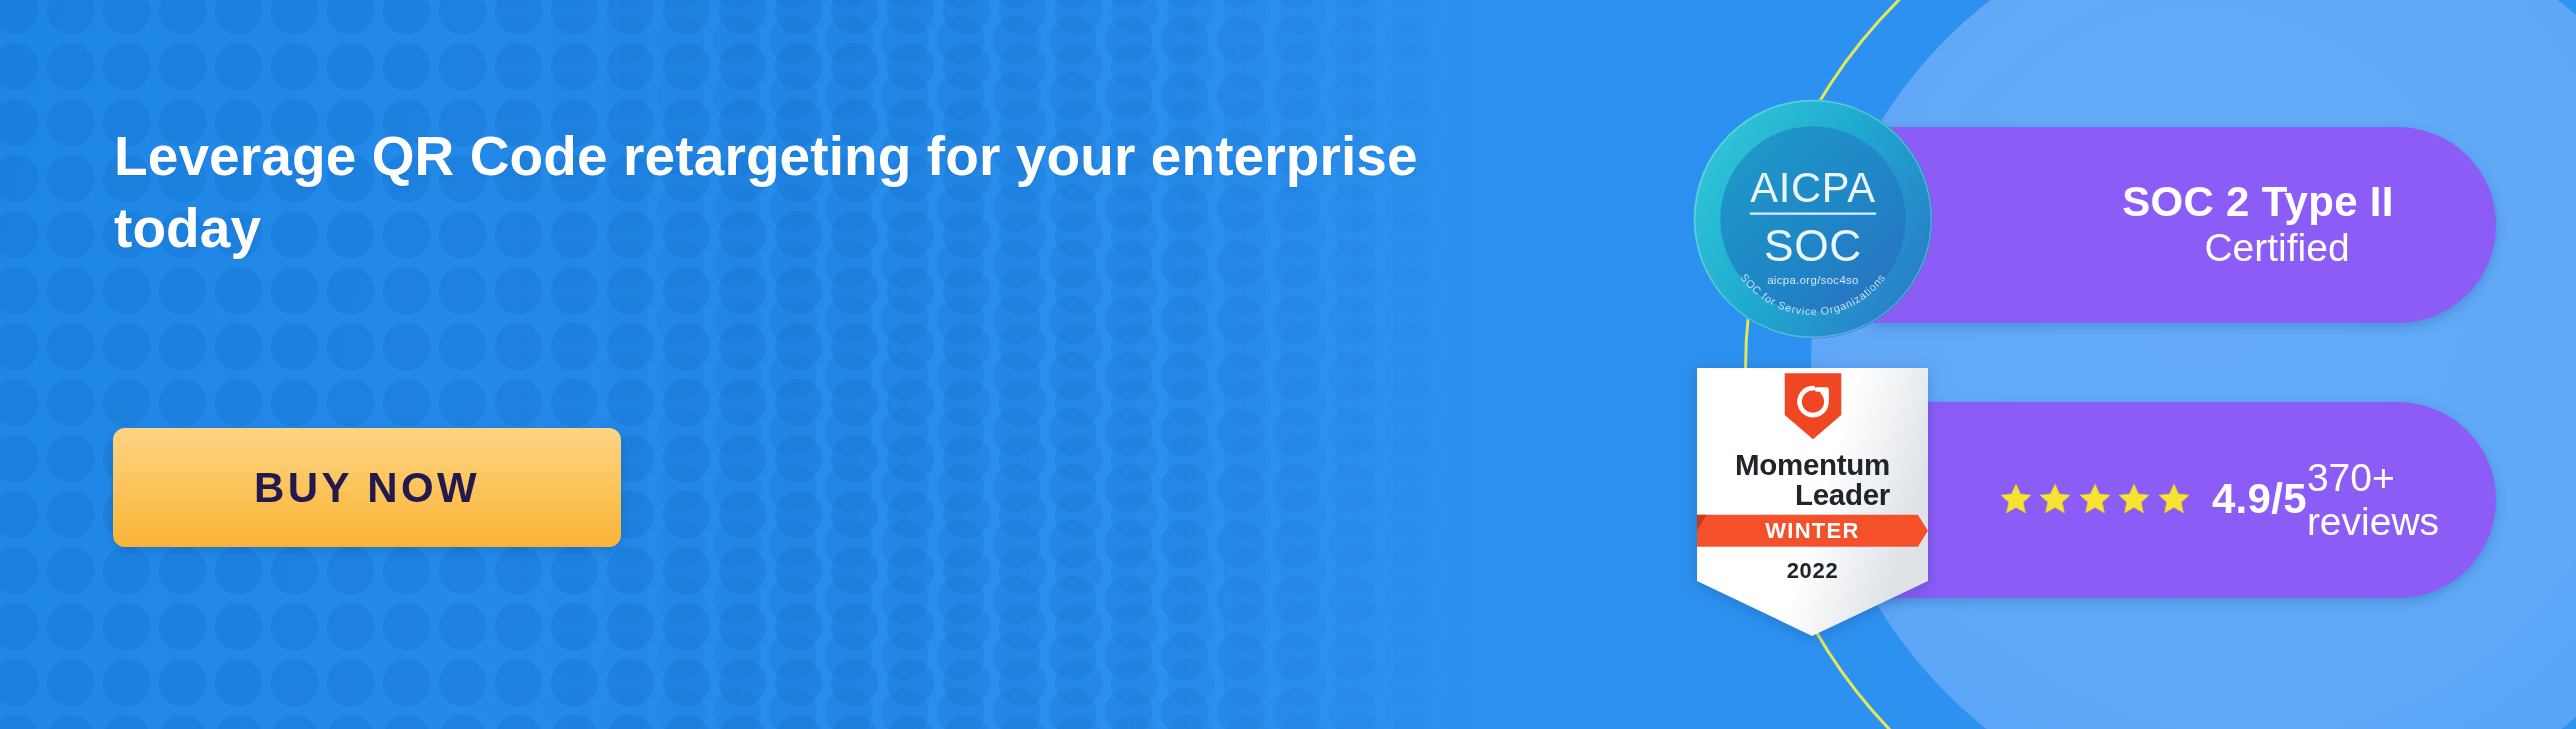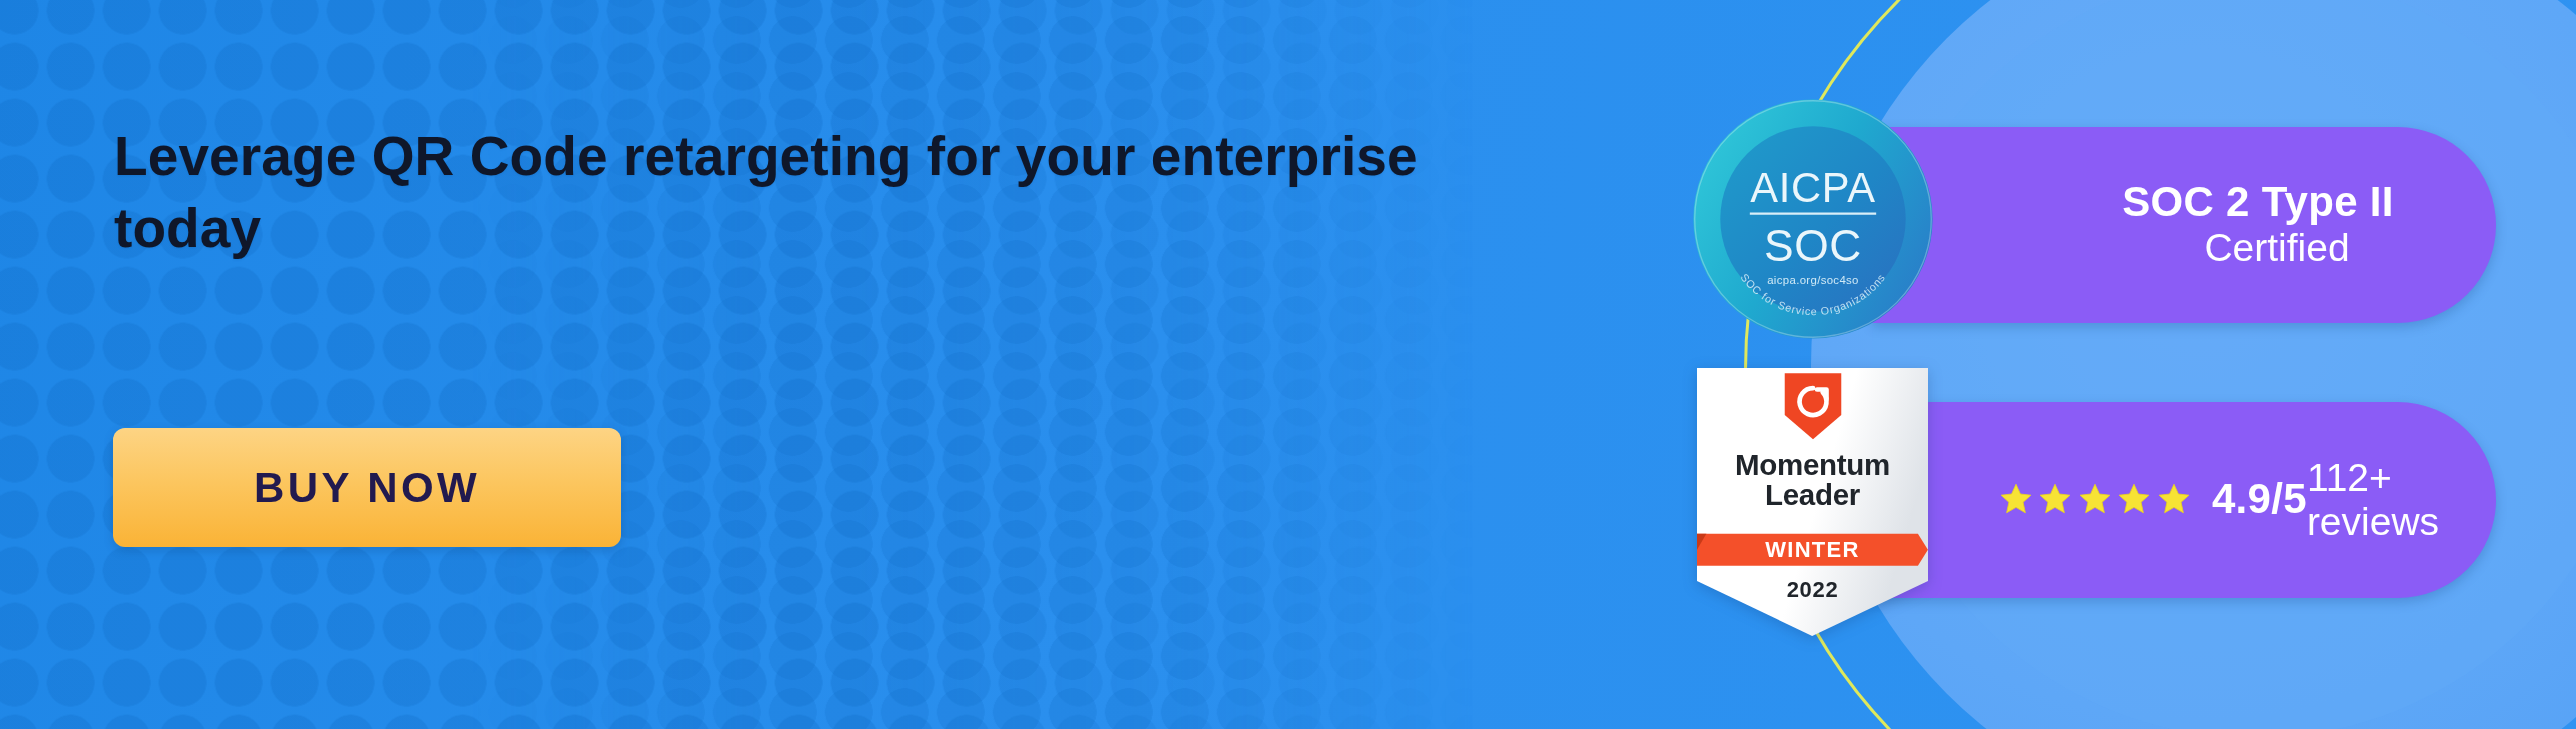--- a/index.html
+++ b/index.html
@@ -88,21 +88,21 @@
   
   .left {
     position: absolute;
     left: 114px;
     top: 121px;
     width: 1409px;
   }
 
   .headline {
     margin: 0;
-    color: #0f172a;
+    color: #ffffff;
     font-size: 55px;
     font-weight: 700;
     line-height: 1.3;
     letter-spacing: 0.1px;
     text-shadow: 0 1.3px 2px rgba(12, 80, 150, 0.18);
   }
 
   .buy-btn {
     position: absolute;
     left: 113px;
@@ -234,27 +234,27 @@
     width: 62px;
     height: 70px;
     margin-top: 4px;
   }
 
   .g2-title {
     margin-top: 8px;
     font-size: 29.5px;
     font-weight: 700;
     line-height: 1.02;
-    text-align: center;
+    text-align: right;
     letter-spacing: -0.3px;
   }
 
   .g2-ribbon {
     position: relative;
-    margin-top: 21px;
+    margin-top: 2px;
     width: 231px;
     height: 38px;
     display: flex;
     align-items: center;
     justify-content: center;
   }
 
   .g2-ribbon-bg {
     position: absolute;
     inset: 0;
@@ -312,21 +312,21 @@
           </svg>
         <svg class="star" viewBox="0 0 24 24">
             <path fill="#f7e335" stroke="#e8d11f" stroke-width="0.6" stroke-linejoin="round" d="M12 1.6l3.1 6.9 7.4.8-5.5 5 1.6 7.4L12 17.9 5.4 21.7 7 14.3l-5.5-5 7.4-.8z"></path>
           </svg>
         <svg class="star" viewBox="0 0 24 24">
             <path fill="#f7e335" stroke="#e8d11f" stroke-width="0.6" stroke-linejoin="round" d="M12 1.6l3.1 6.9 7.4.8-5.5 5 1.6 7.4L12 17.9 5.4 21.7 7 14.3l-5.5-5 7.4-.8z"></path>
           </svg>
       </div>
       <span class="rating-value">4.9/5</span>
     </div>
-    <span class="reviews-count">112+ reviews</span>
+    <span class="reviews-count">370+ reviews</span>
   </div>
 
   <svg class="aicpa-seal" viewBox="0 0 372 372">
     <defs>
       <linearGradient id="sealOuter" x1="0" y1="0.25" x2="1" y2="0.85">
         <stop offset="0%" stop-color="#2fc6d8"></stop>
         <stop offset="45%" stop-color="#1fa9cf"></stop>
         <stop offset="100%" stop-color="#2a79c8"></stop>
       </linearGradient>
       <linearGradient id="sealInner" x1="0" y1="0" x2="1" y2="1">

